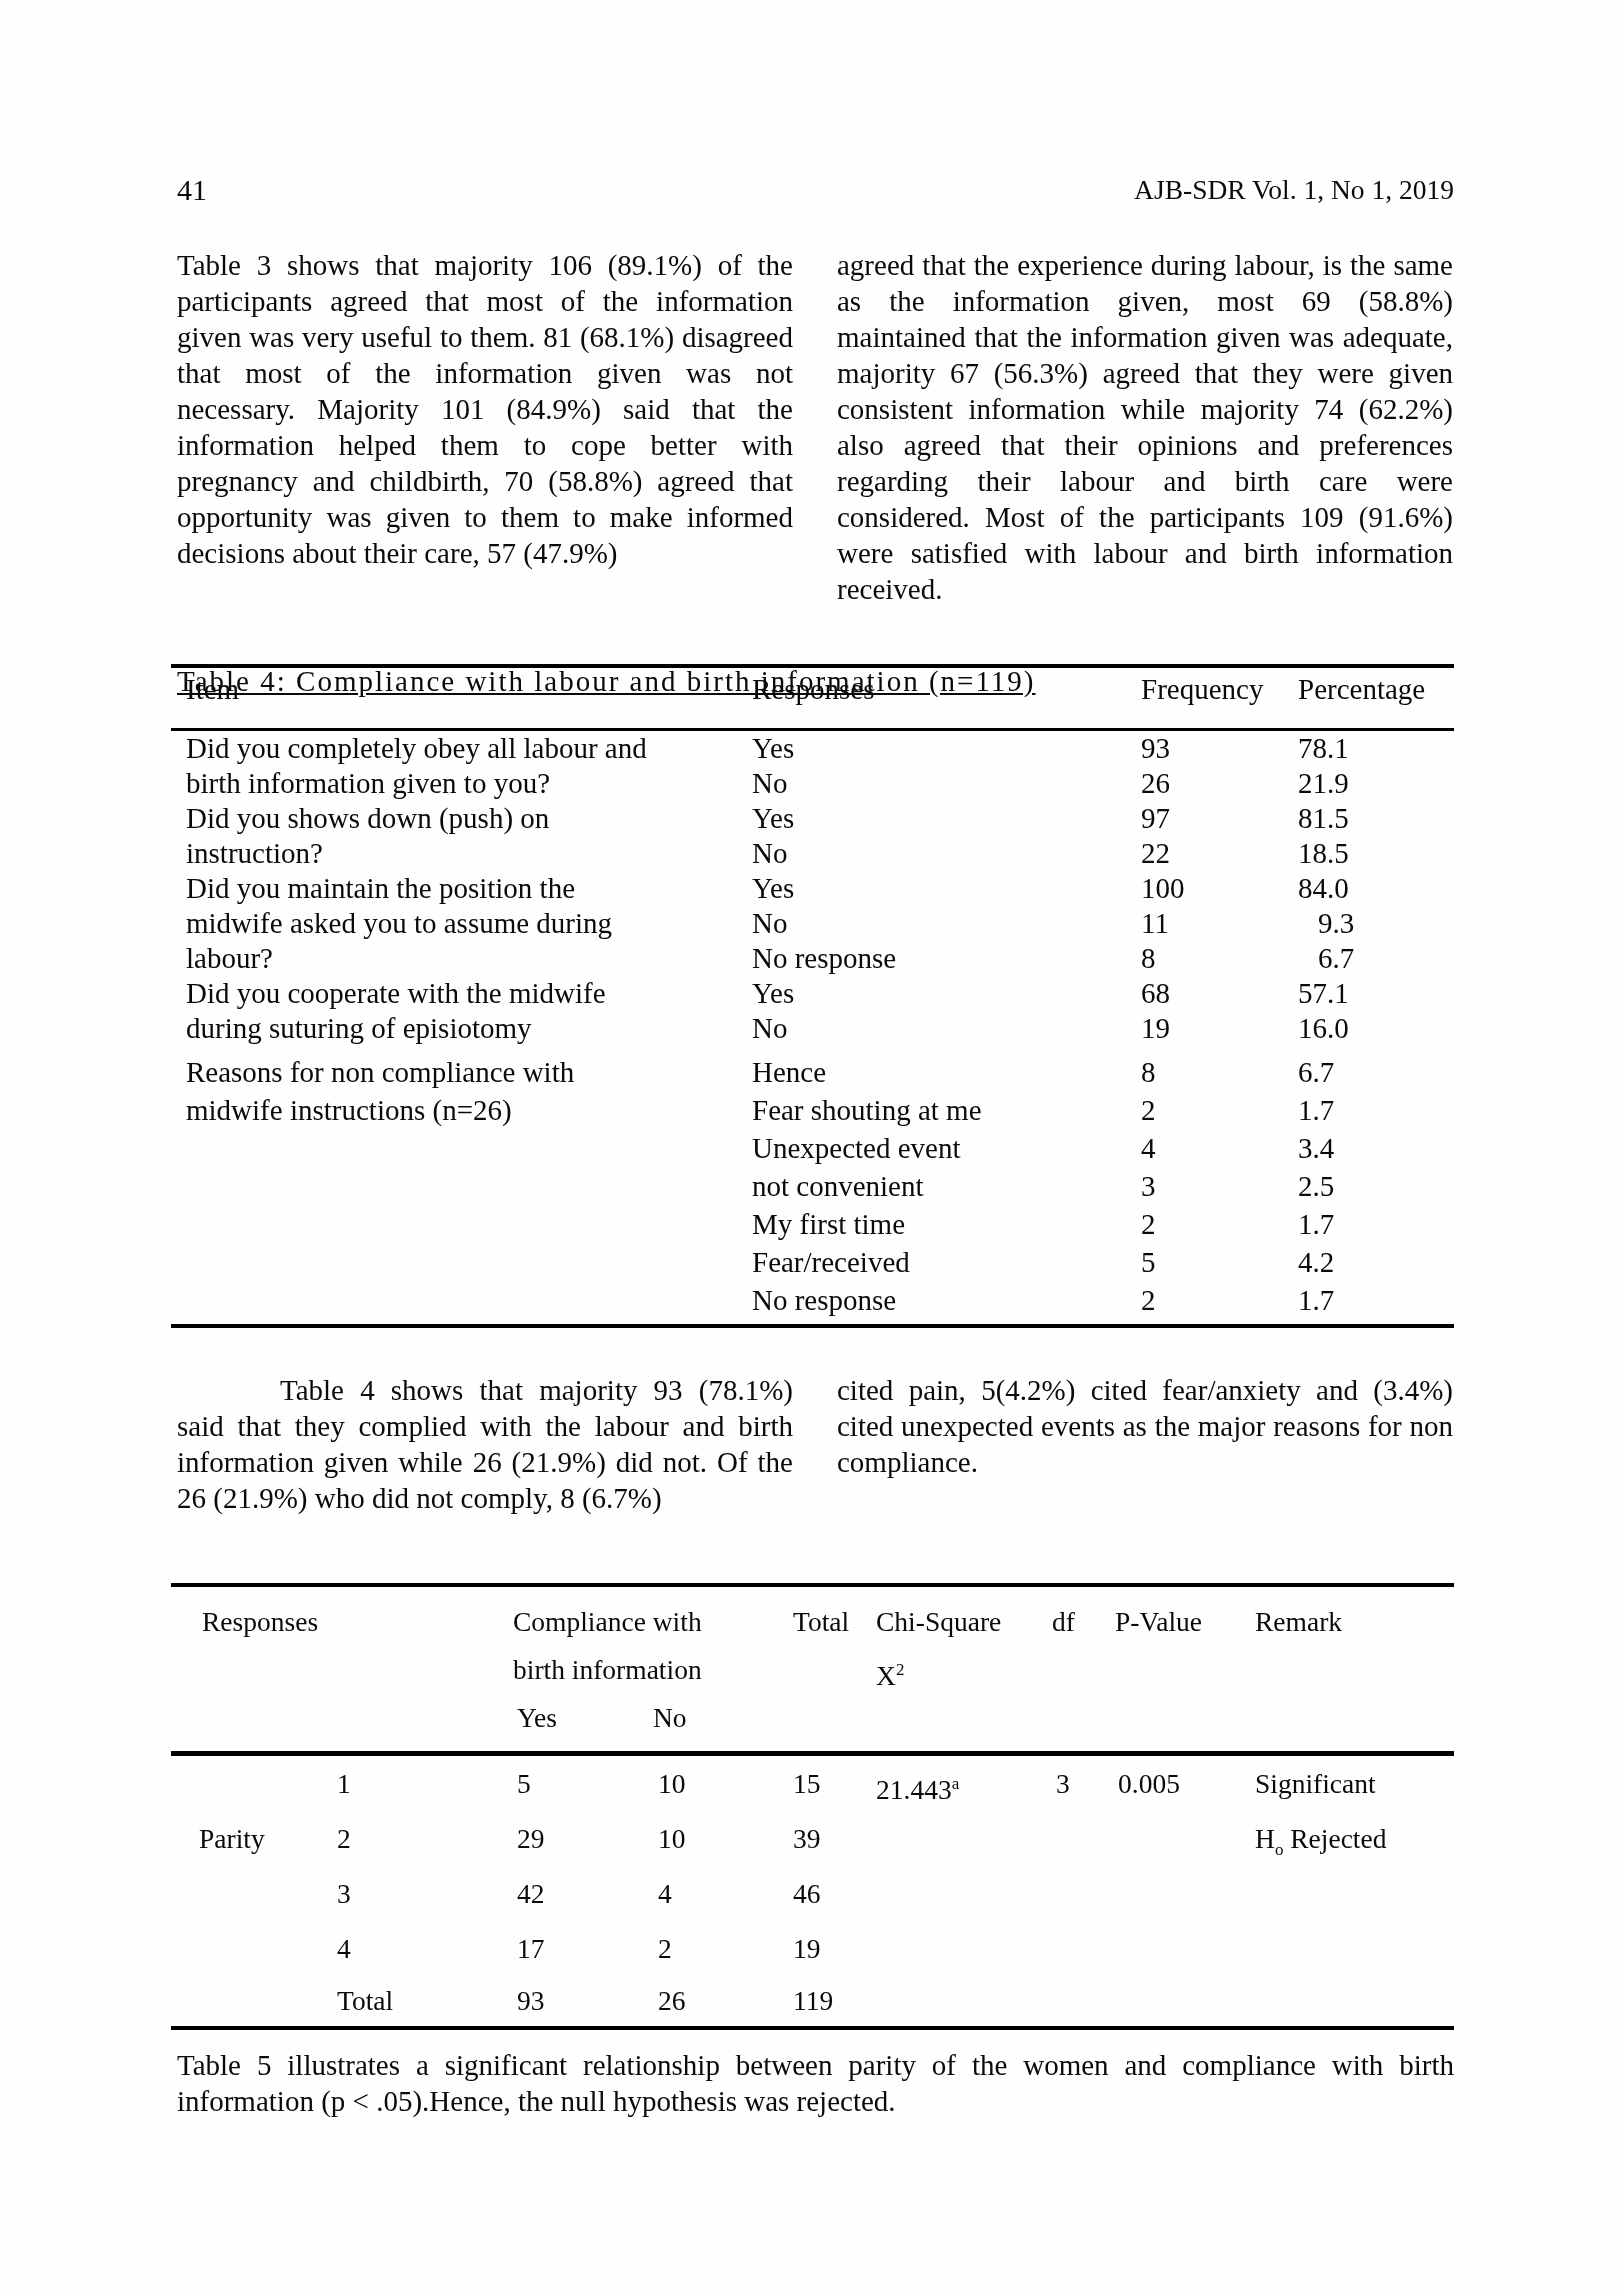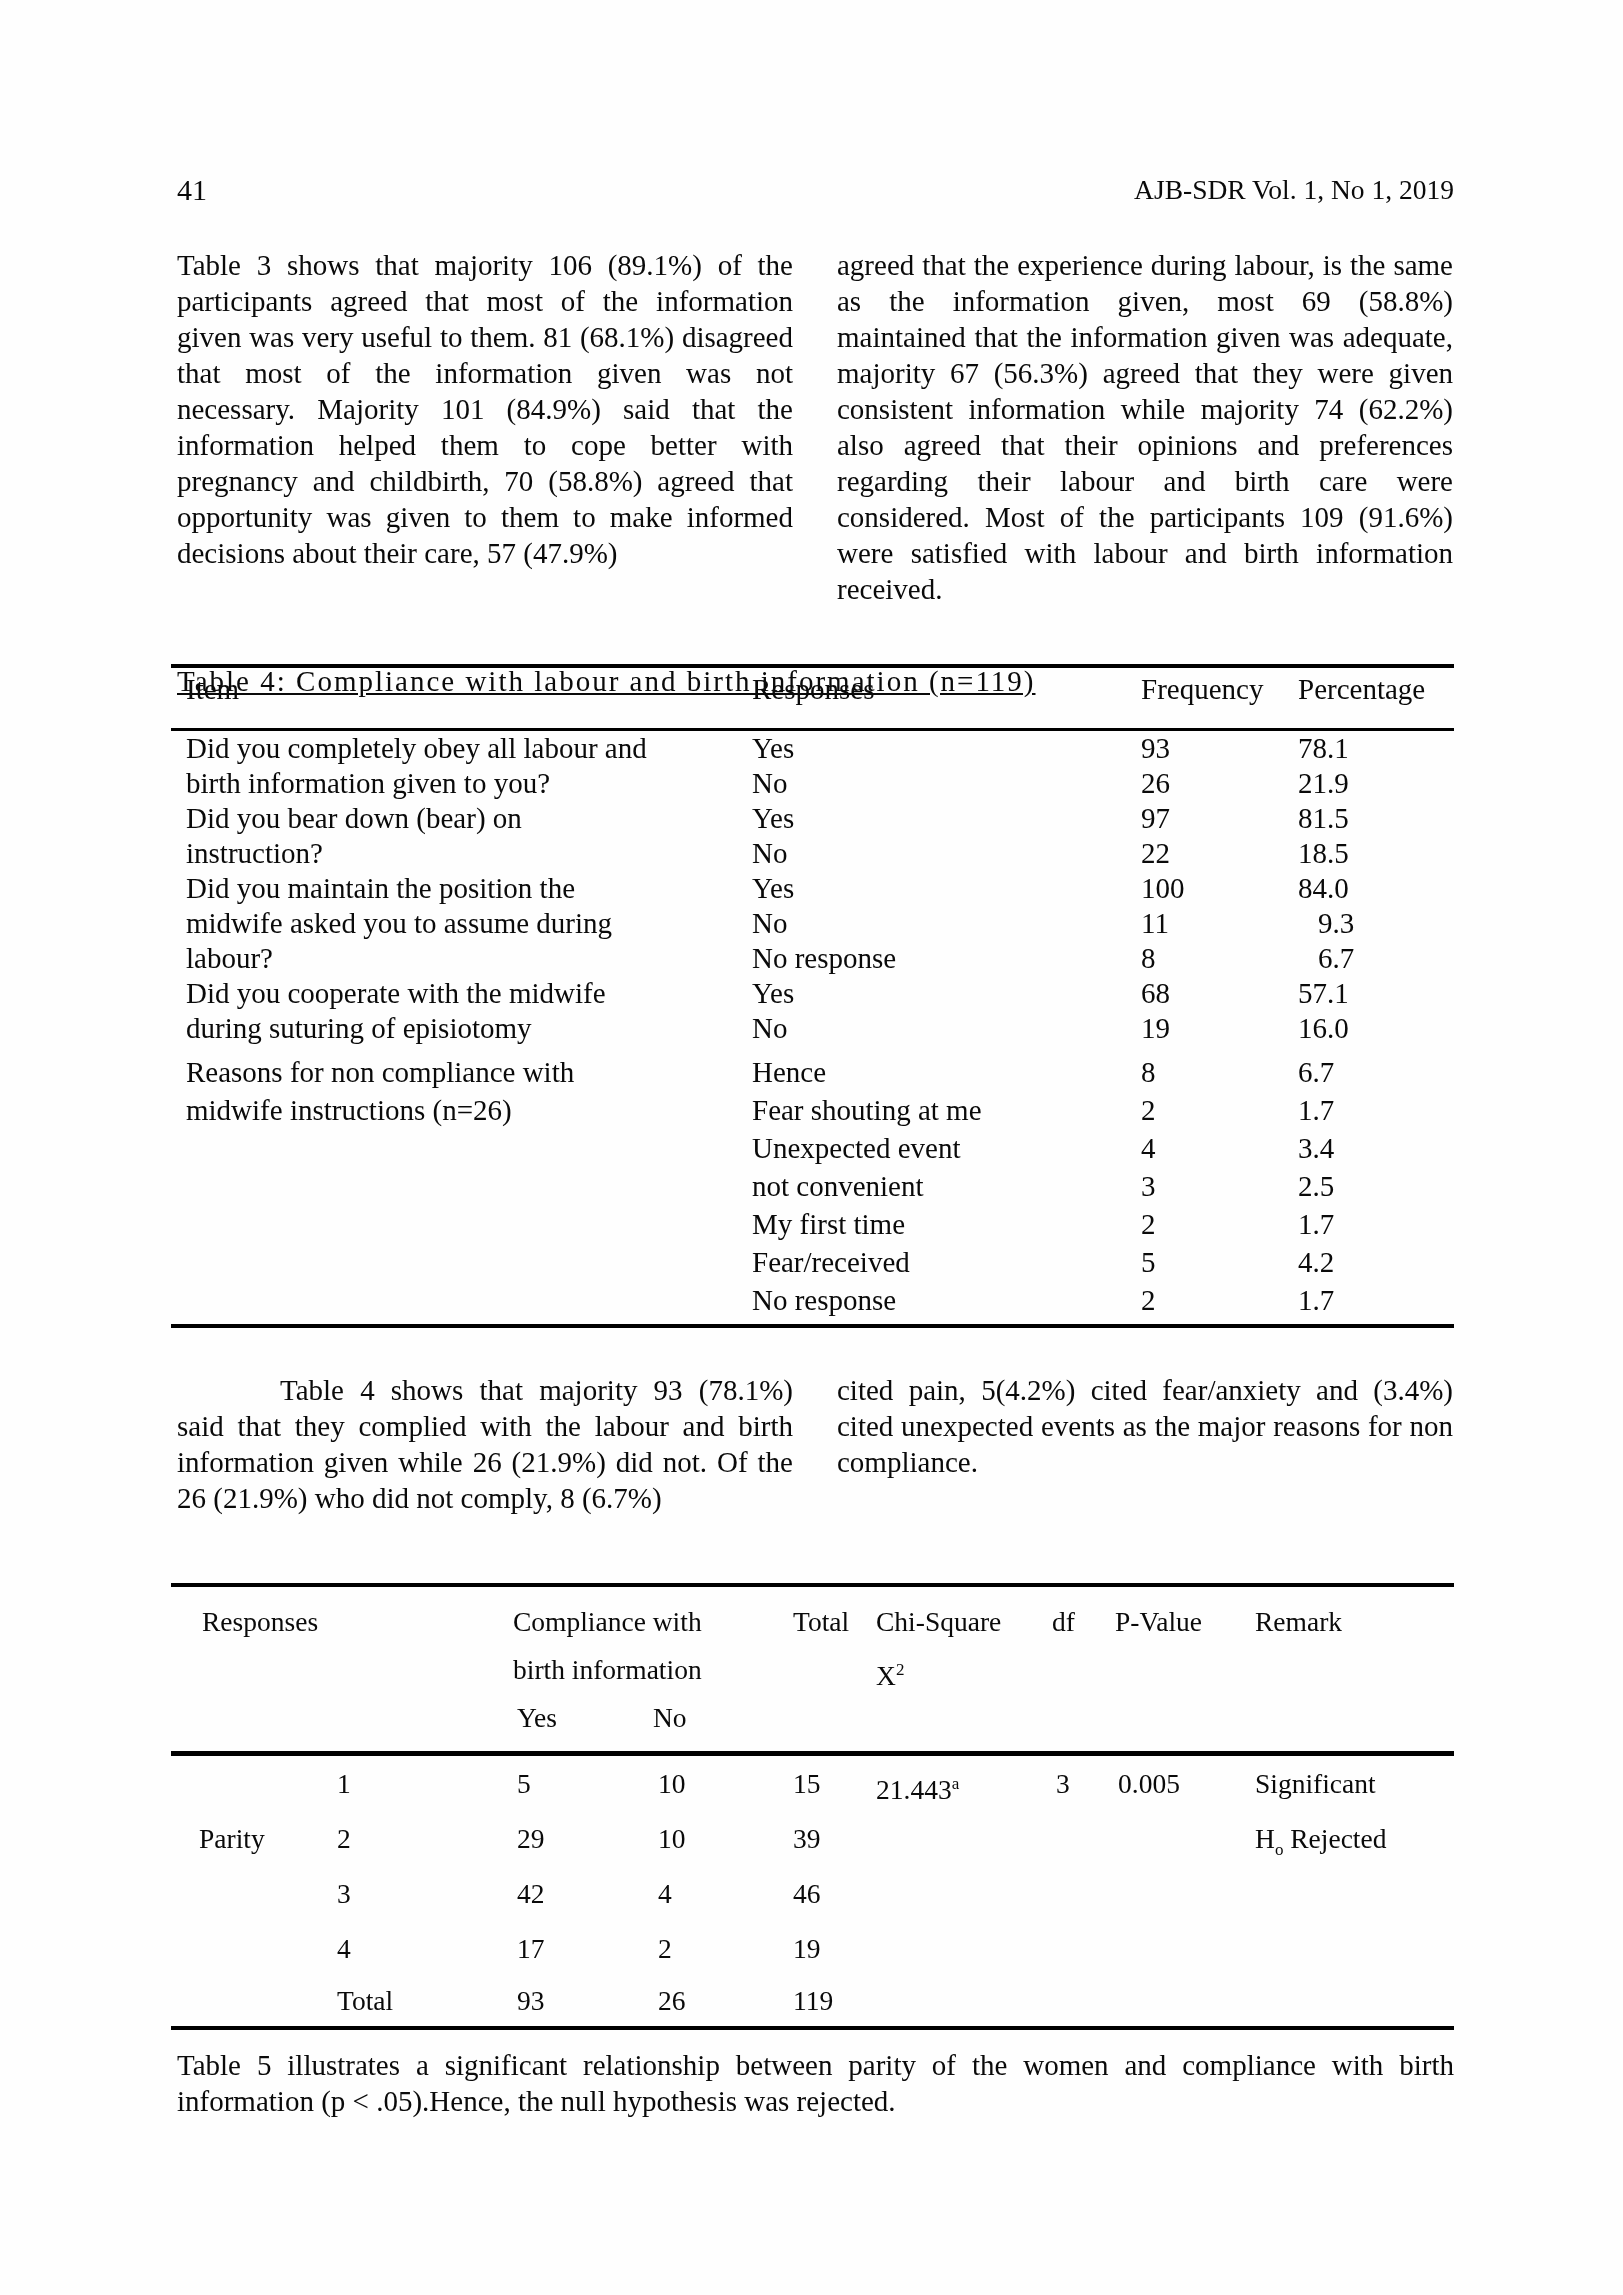--- a/index.html
+++ b/index.html
@@ -98,21 +98,21 @@
       <span class="c3">93</span>
       <span class="c4">78.1</span>
     </div>
     <div class="row">
       <span class="c1">birth information given to you?</span>
       <span class="c2">No</span>
       <span class="c3">26</span>
       <span class="c4">21.9</span>
     </div>
     <div class="row">
-      <span class="c1">Did you bear down (bear) on</span>
+      <span class="c1">Did you shows down (push) on</span>
       <span class="c2">Yes</span>
       <span class="c3">97</span>
       <span class="c4">81.5</span>
     </div>
     <div class="row">
       <span class="c1">instruction?</span>
       <span class="c2">No</span>
       <span class="c3">22</span>
       <span class="c4">18.5</span>
     </div>

